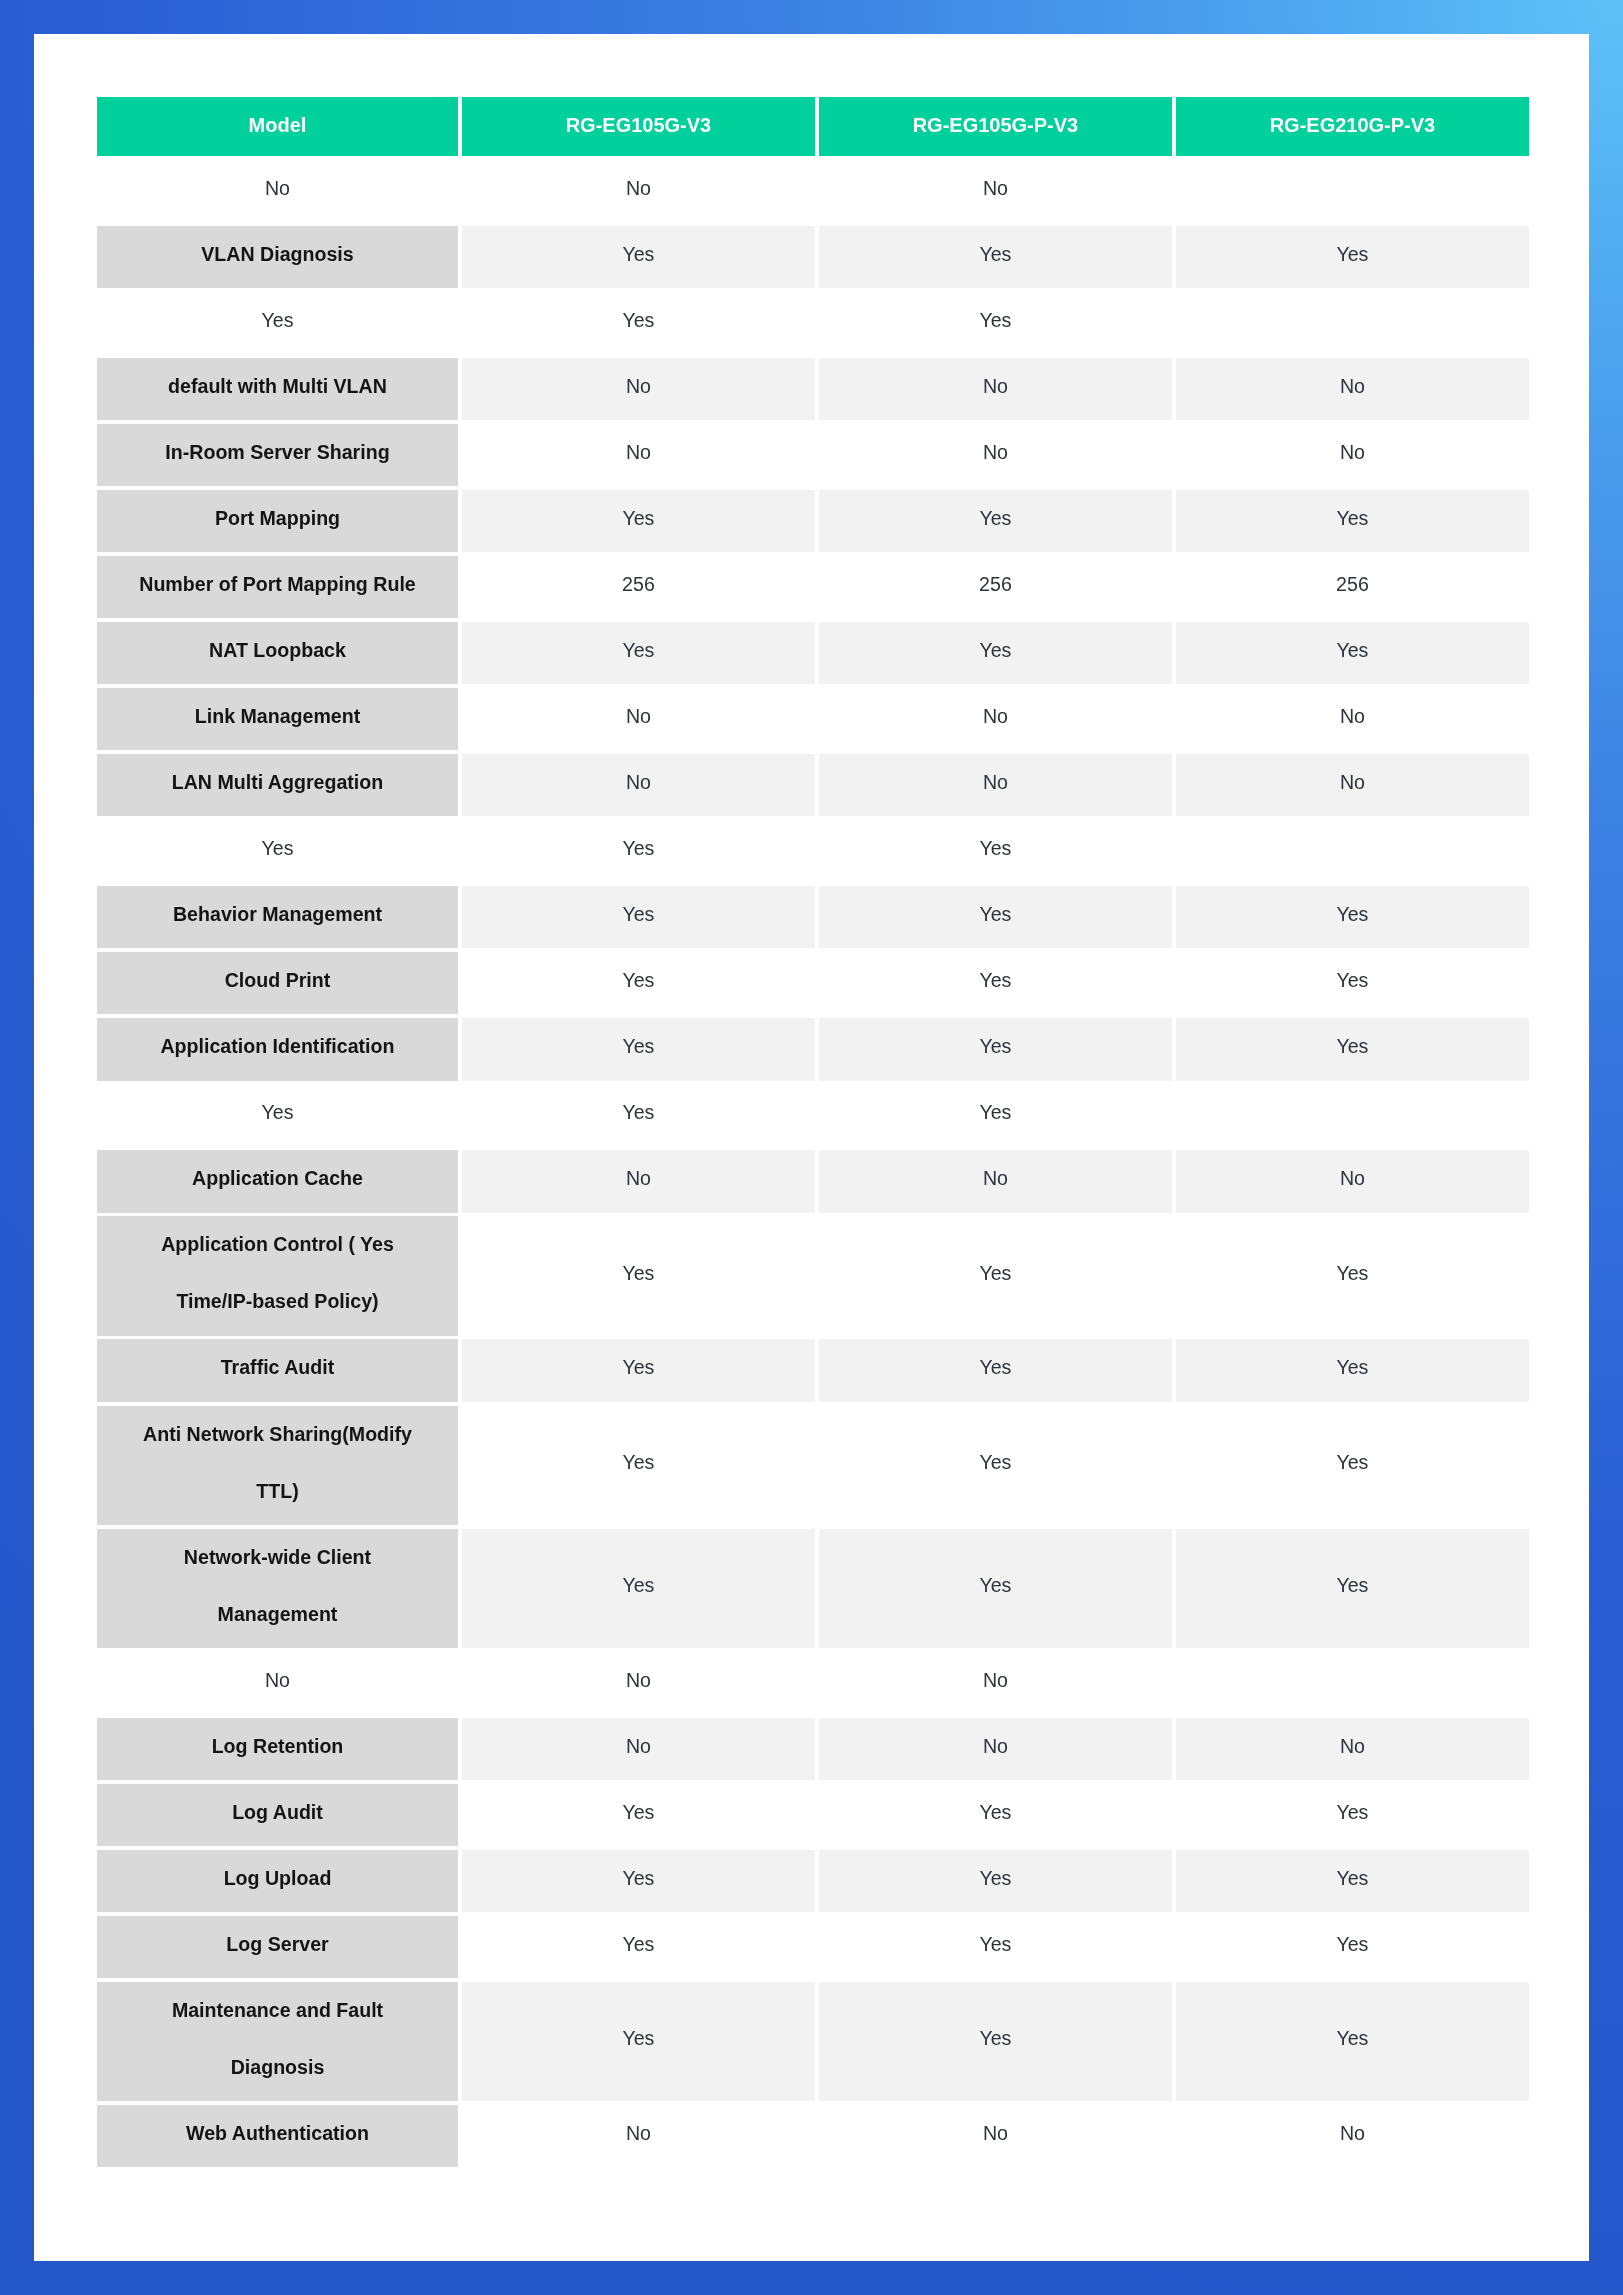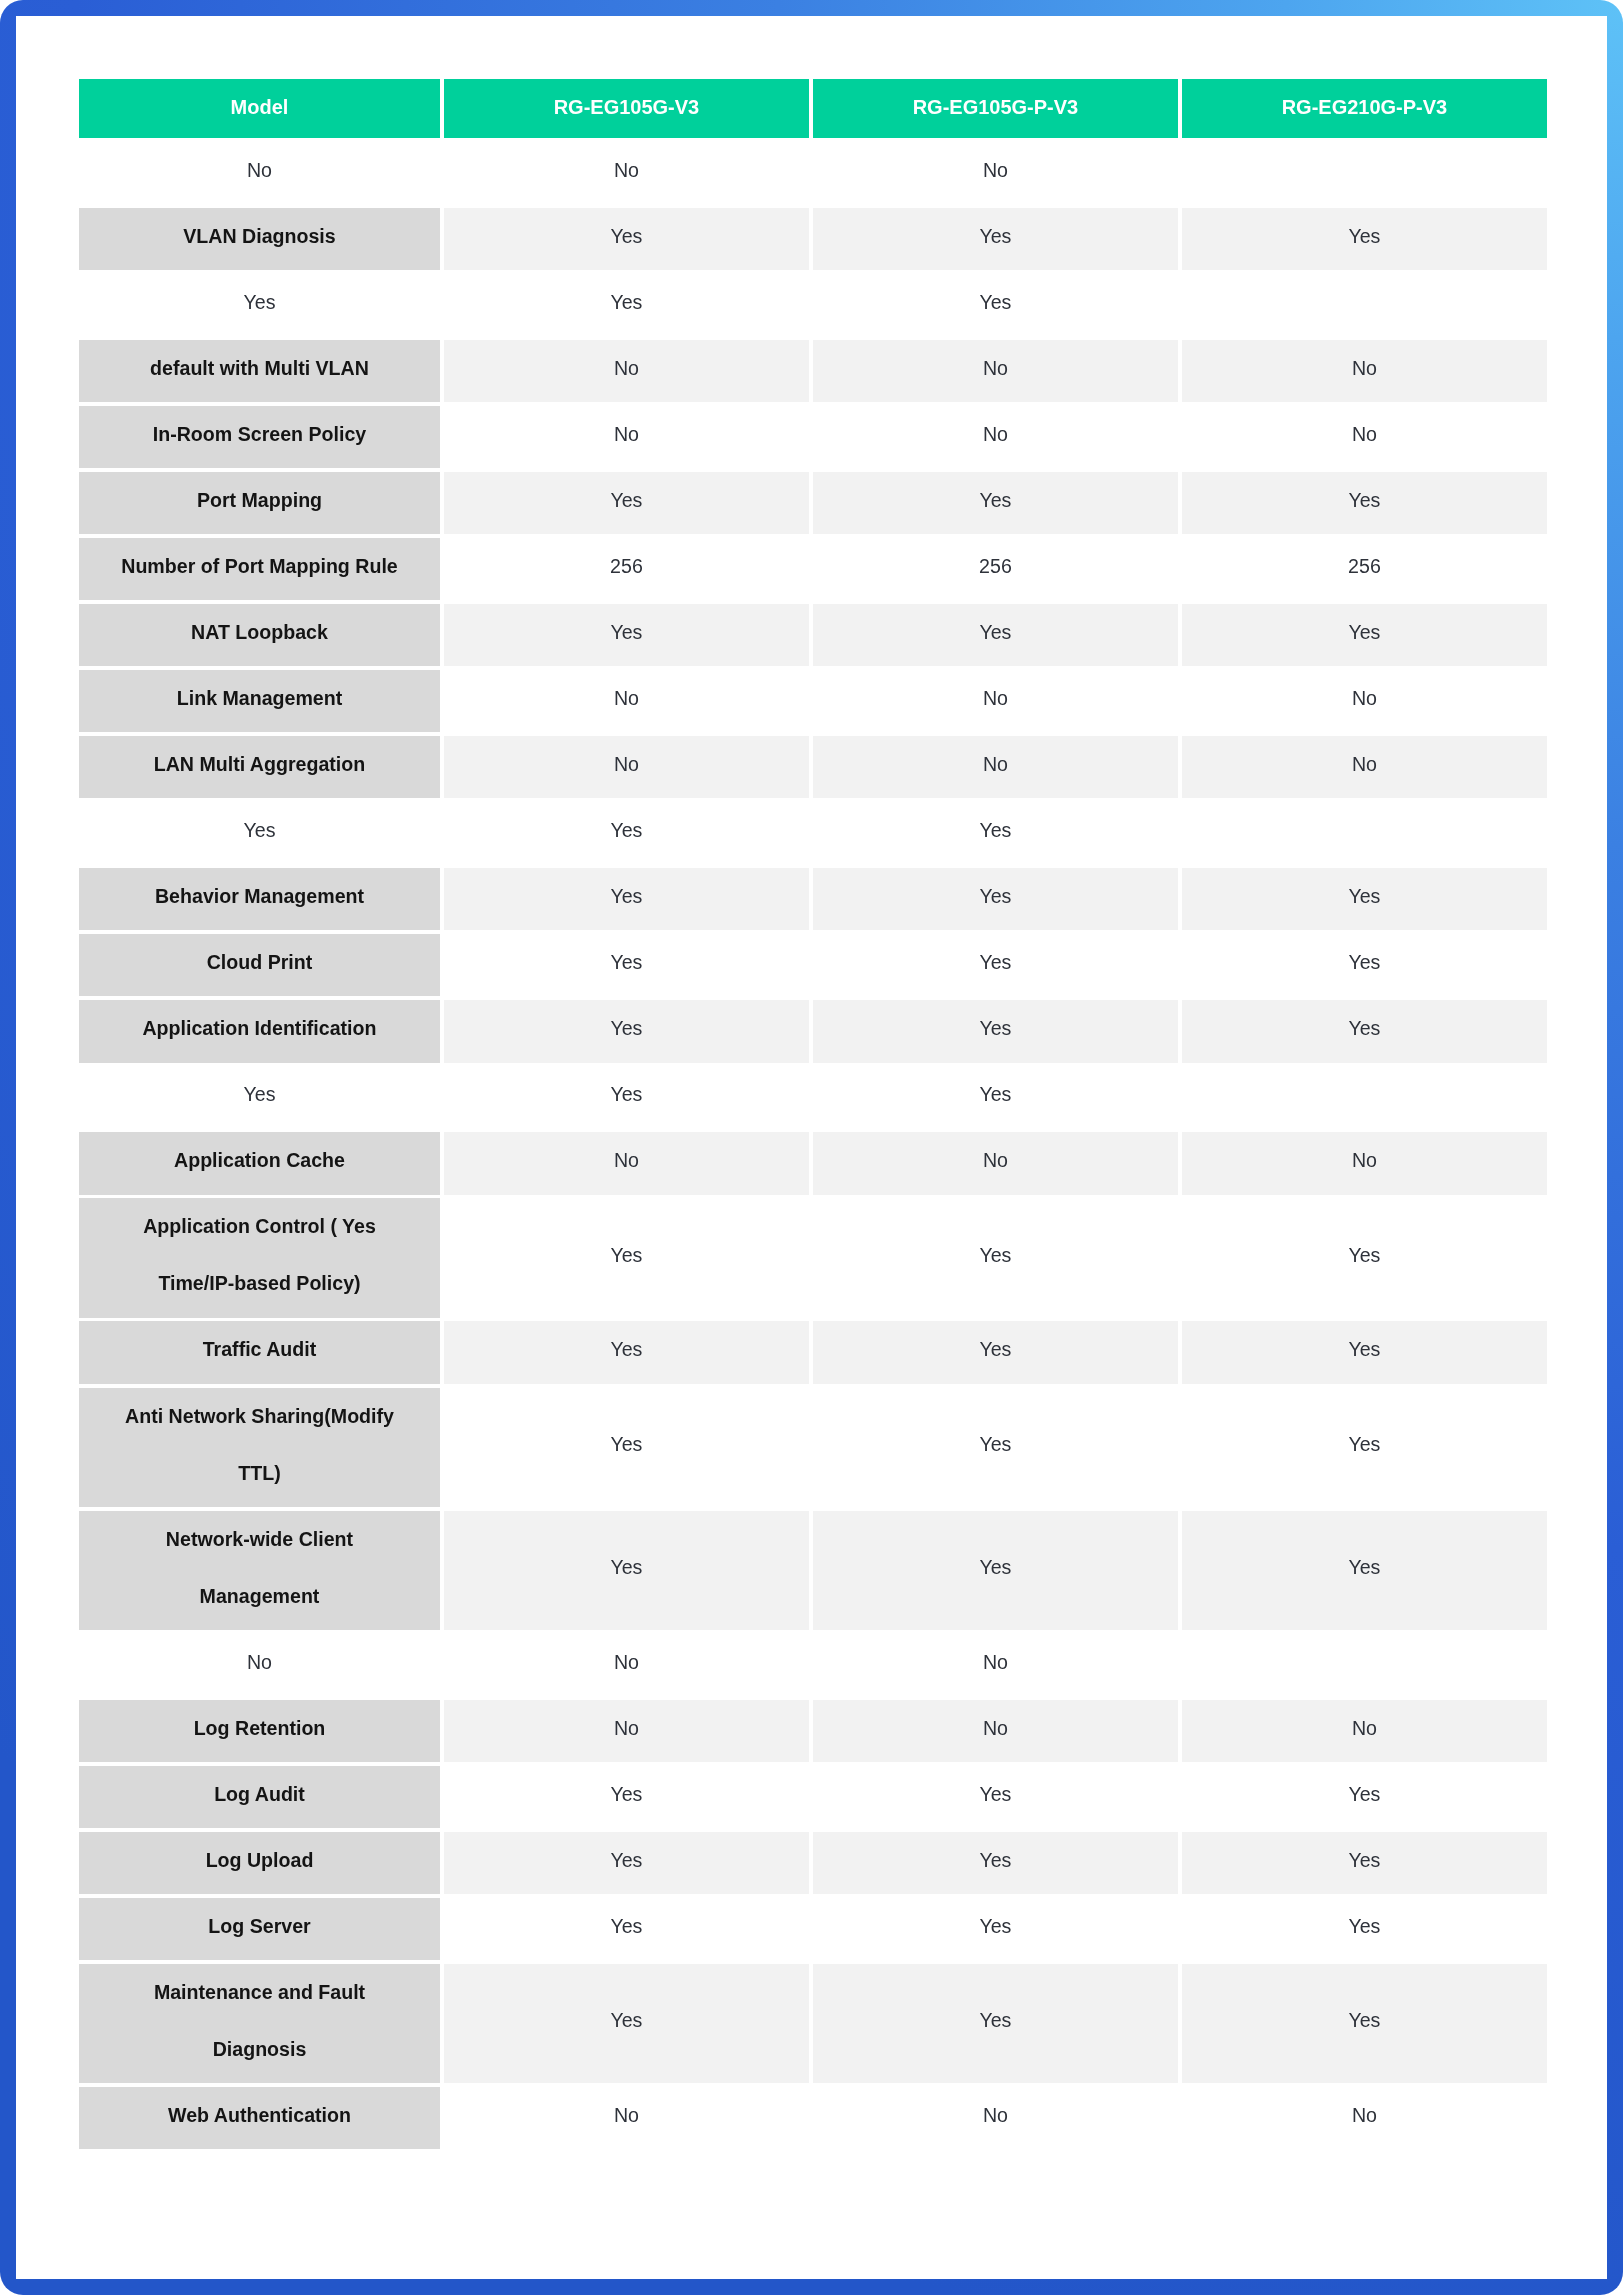--- a/index.html
+++ b/index.html
@@ -4,29 +4,28 @@
 <style>
   html, body { margin: 0; padding: 0; }
   body {
     width: 1623px; height: 2295px;
     font-family: "Liberation Sans", "DejaVu Sans", sans-serif;
     -webkit-font-smoothing: antialiased;
   }
   .frame {
     box-sizing: border-box;
     width: 1623px; height: 2295px;
-    padding: 16px;
+    padding: 34px;
     background: radial-gradient(circle 2815px at 100% 0%,
       var(--frame_blue_light) 0%,
       #4da5ef 12%,
       #3b80e2 30%,
       #2a5ed5 55%,
       var(--frame_blue) 85%,
       var(--frame_blue) 100%);
-    border-radius: 23px;
   }
   .page {
     box-sizing: border-box;
     width: 100%; height: 100%;
     background: var(--row_bg);
     padding: 63px 60px 98px 63px;
     overflow: hidden;
   }
   .ctable {
     display: flex;
@@ -145,21 +144,21 @@
     <div class="cell value-cell">
       <span>No</span>
     </div>
     <div class="cell value-cell">
       <span>No</span>
     </div>
   </div>
 
   <div class="row">
     <div class="cell label-cell">
-      <span>In-Room Screen Policy</span>
+      <span>In-Room Server Sharing</span>
     </div>
     <div class="cell value-cell">
       <span>No</span>
     </div>
     <div class="cell value-cell">
       <span>No</span>
     </div>
     <div class="cell value-cell">
       <span>No</span>
     </div>

